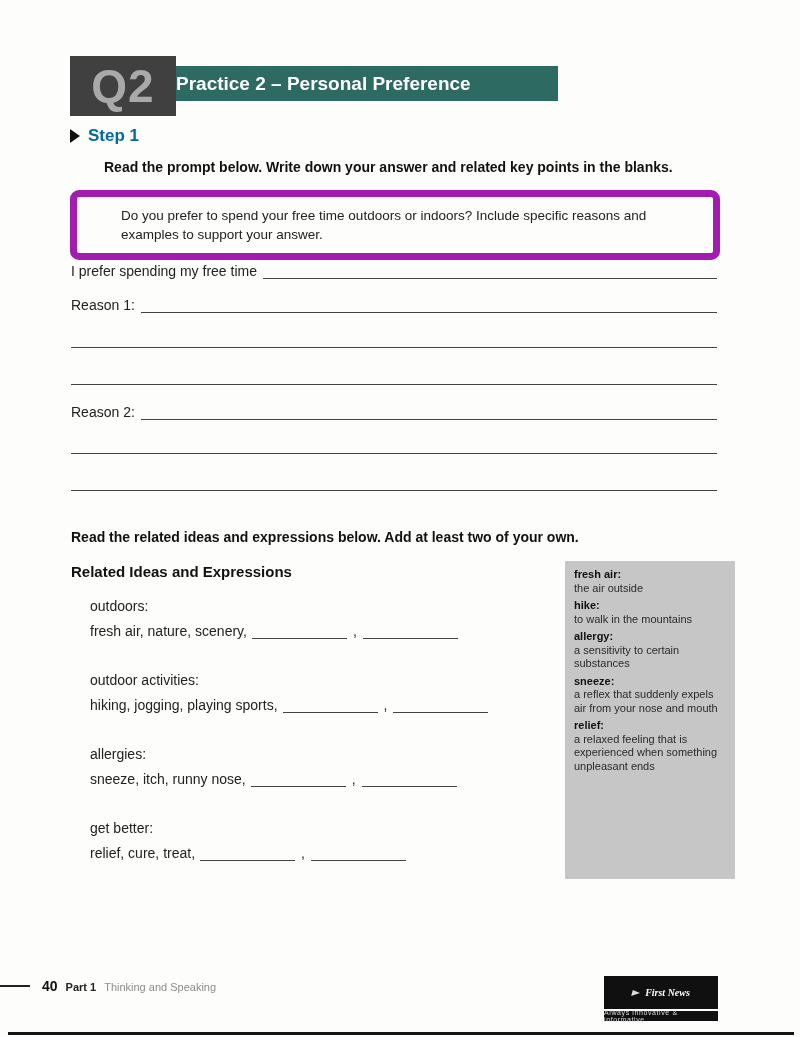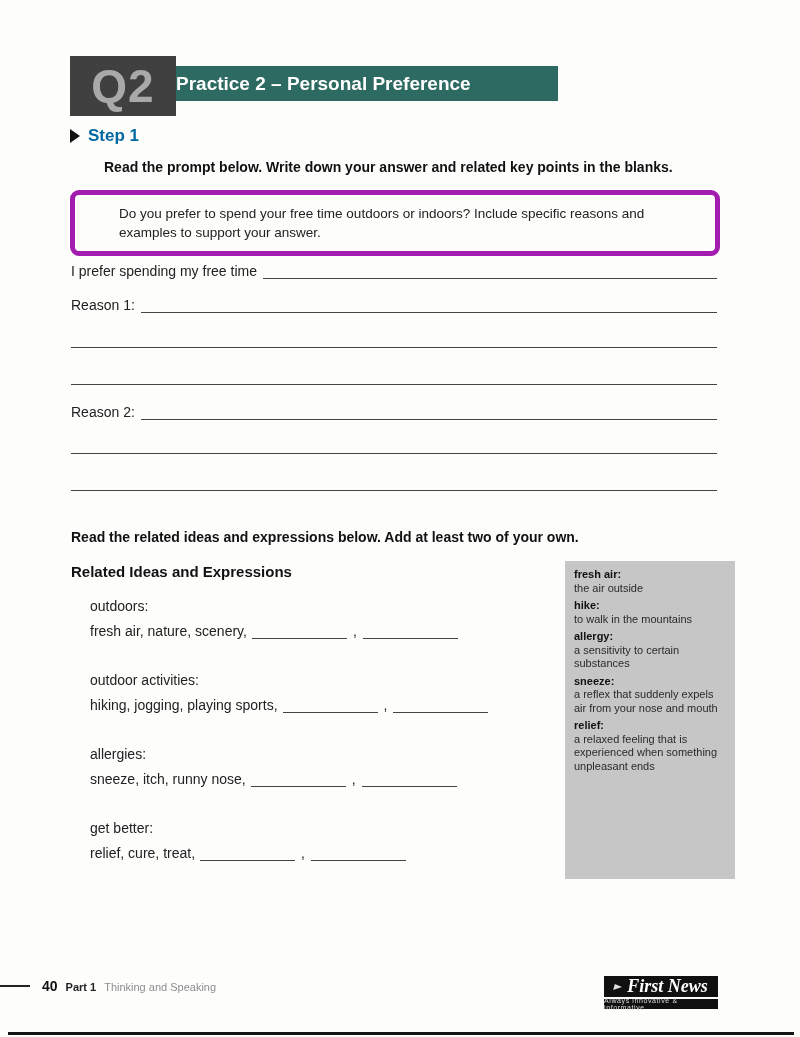--- a/index.html
+++ b/index.html
@@ -18,21 +18,21 @@
   
   .step { position:absolute; left:70px; top:126px; display:flex; align-items:center; gap:8px; }
   .step-tri { width:0; height:0; border-left:10px solid #111; border-top:7px solid transparent;
               border-bottom:7px solid transparent; }
   .step-label { font-size:17px; font-weight:bold; color:#0369a1; }
 
   .instr1 { position:absolute; left:71px; top:159px; font-size:14px; font-weight:bold; color:#111;padding-left:33px; }
 
   
   .prompt-box { position:absolute; left:70px; top:190px; width:650px; min-height:53px;
-                border:5px solid #a21caf; border-radius:9px; padding:9px 24px 9px 44px;
+                border:7px solid #a21caf; border-radius:9px; padding:9px 24px 9px 44px;
                 font-size:13.5px; color:#222; line-height:19px; background:#fdfdfc; }
 
   
   .fill-row { position:absolute; left:71px; width:646px; display:flex; align-items:flex-end;
               font-size:14px; color:#222; }
   .fill-row .lbl { white-space:nowrap; padding-right:6px; }
   .fill-row .line { flex:1; border-bottom:1px solid #444; height:17px; }
   .row-answer  { top:262px; }
   .row-reason1 { top:296px; }
   .row-reason2 { top:403px; }
@@ -57,23 +57,23 @@
   .gloss-def  { font-size:11px; color:#2a2a2a; line-height:13.5px; margin-bottom:4px; }
 
   
   .footer-rule { position:absolute; left:0; top:985px; width:30px; height:2px; background:#222; }
   .footer-left { position:absolute; left:42px; top:978px; display:flex; align-items:baseline; gap:8px; }
   .page-num  { font-size:14px; font-weight:bold; color:#111; }
   .part-label { font-size:11px; font-weight:bold; color:#222; }
   .part-title { font-size:11px; color:#8d8d8d; }
 
   .logo { position:absolute; left:604px; top:976px; width:114px; }
-  .logo-main { background:#101010; color:#fff; height:21px; display:flex; align-items:center;
+  .logo-main { background:#101010; color:#fff; height:33px; display:flex; align-items:center;
                justify-content:center; gap:5px; font-family:"Liberation Serif", serif;
-               font-style:italic; font-weight:bold; font-size:18px; }
+               font-style:italic; font-weight:bold; font-size:10px; }
   .logo-glyph { width:0; height:0; border-left:8px solid #dedede; border-top:3px solid transparent;
                 border-bottom:3px solid transparent; transform:skewX(-15deg); }
   .logo-tagline { margin-top:2px; background:#101010; color:#dcdcdc; height:10px; display:flex;
                   align-items:center; justify-content:center; font-size:7px; letter-spacing:0.6px; }
 
   .page-edge { position:absolute; left:8px; top:1032px; width:786px; height:3px; background:#141414; }
 </style>
 </head>
 <body>
 

